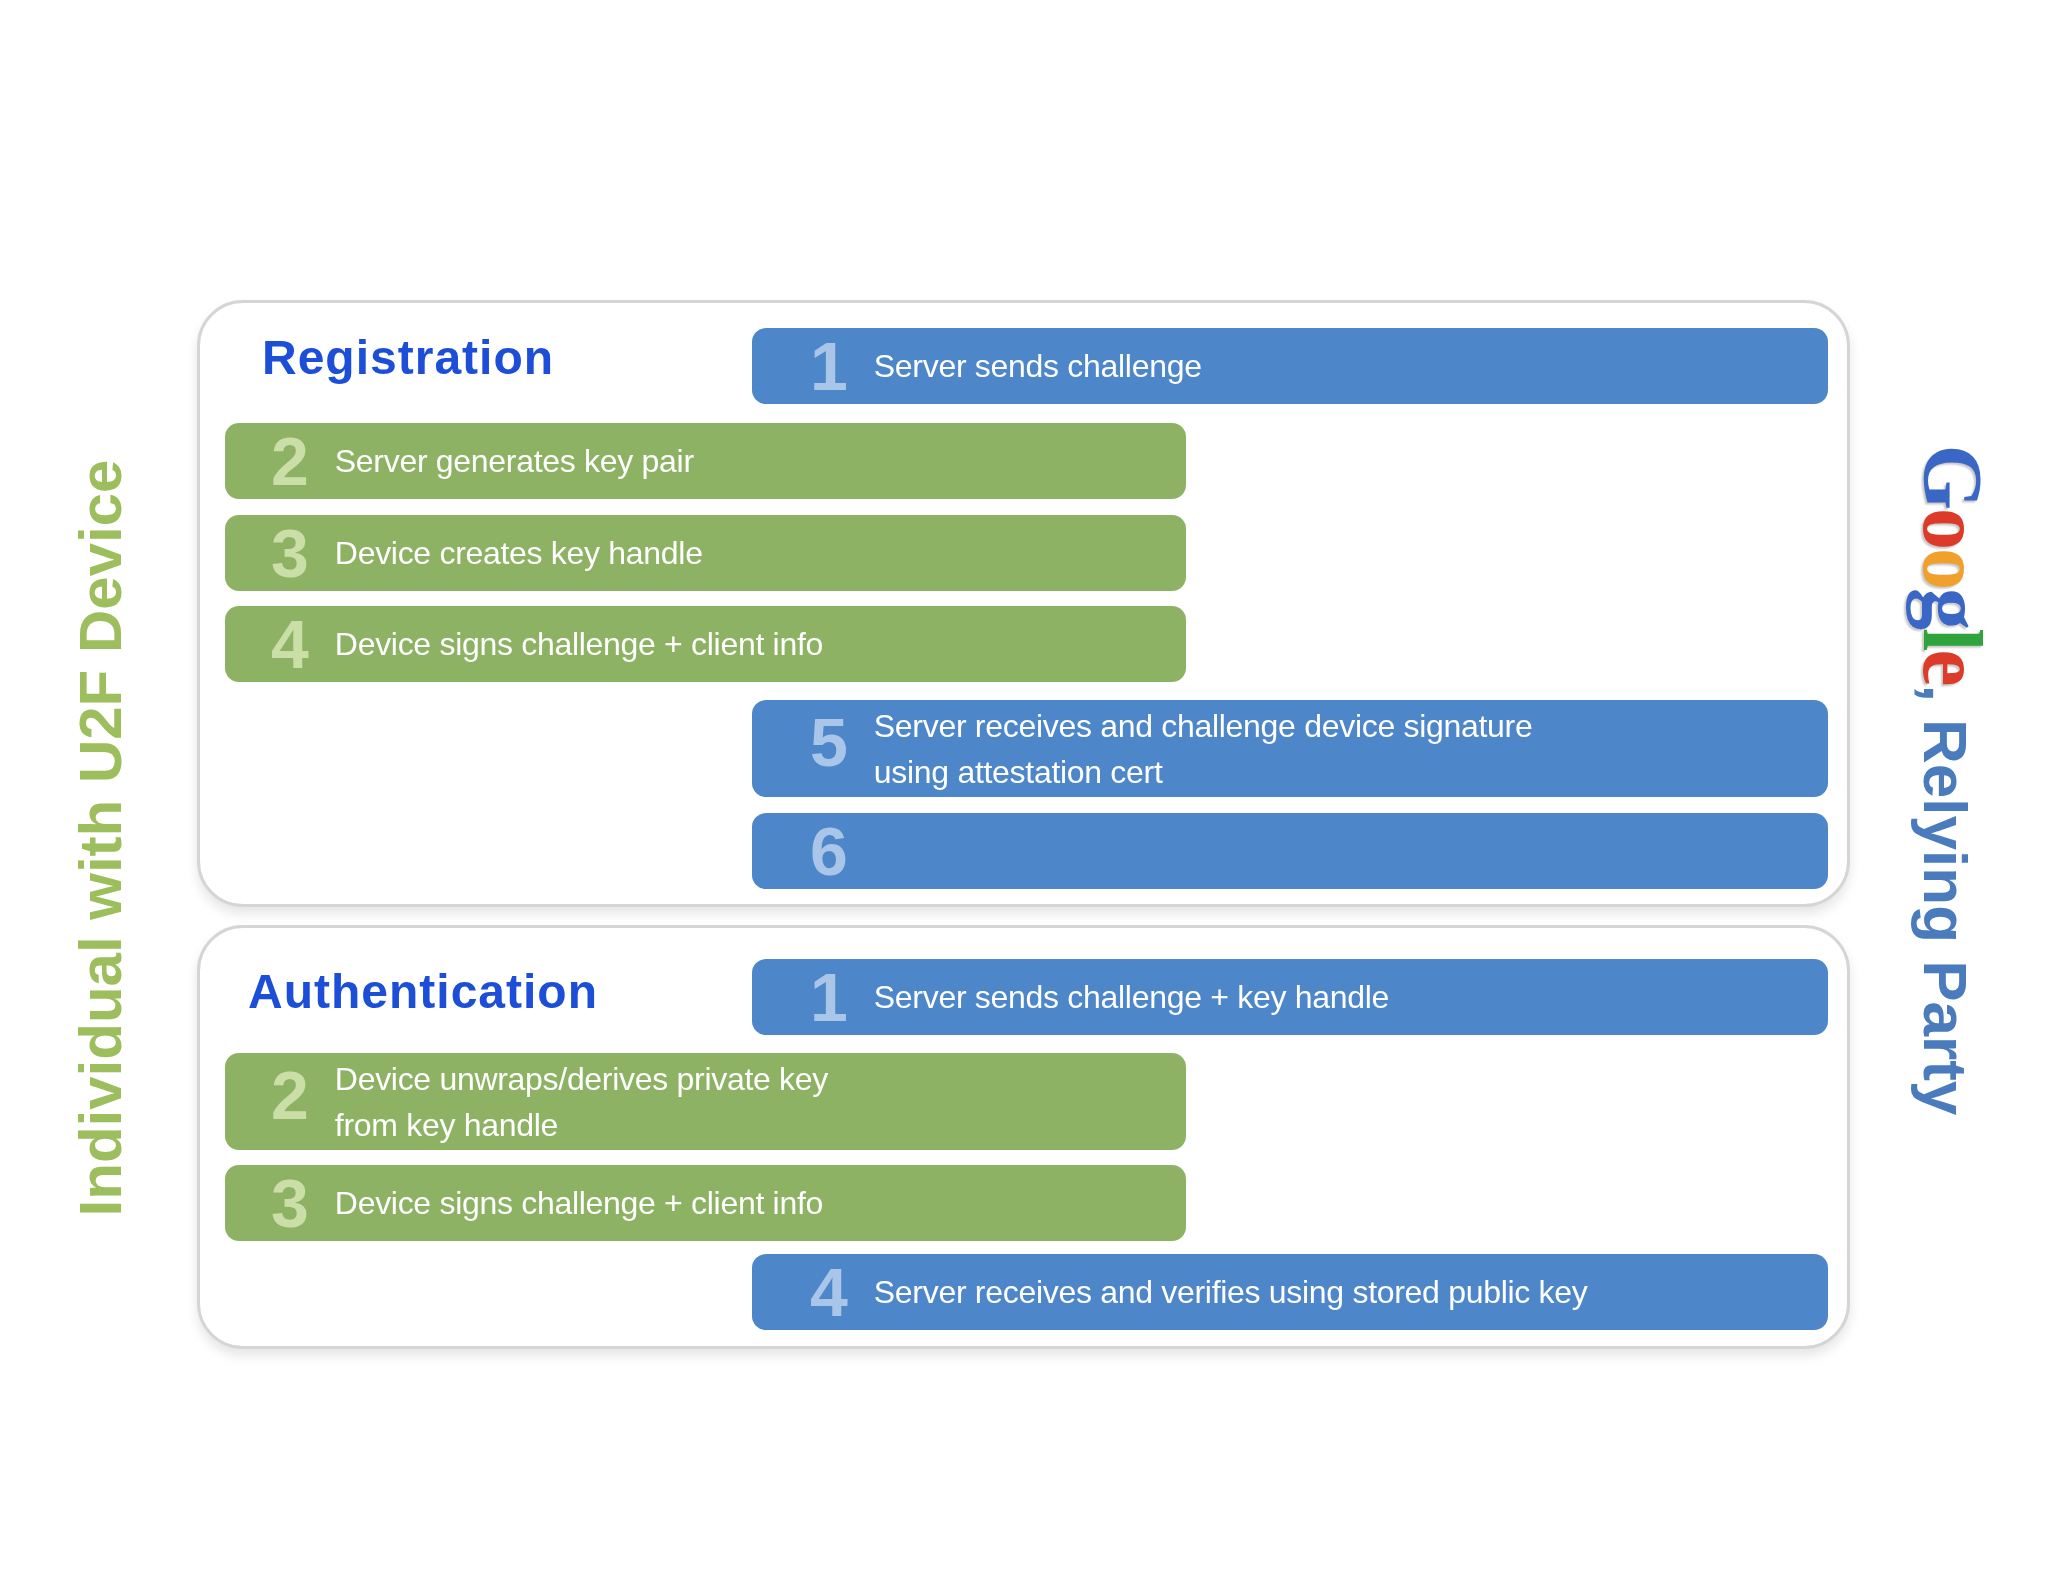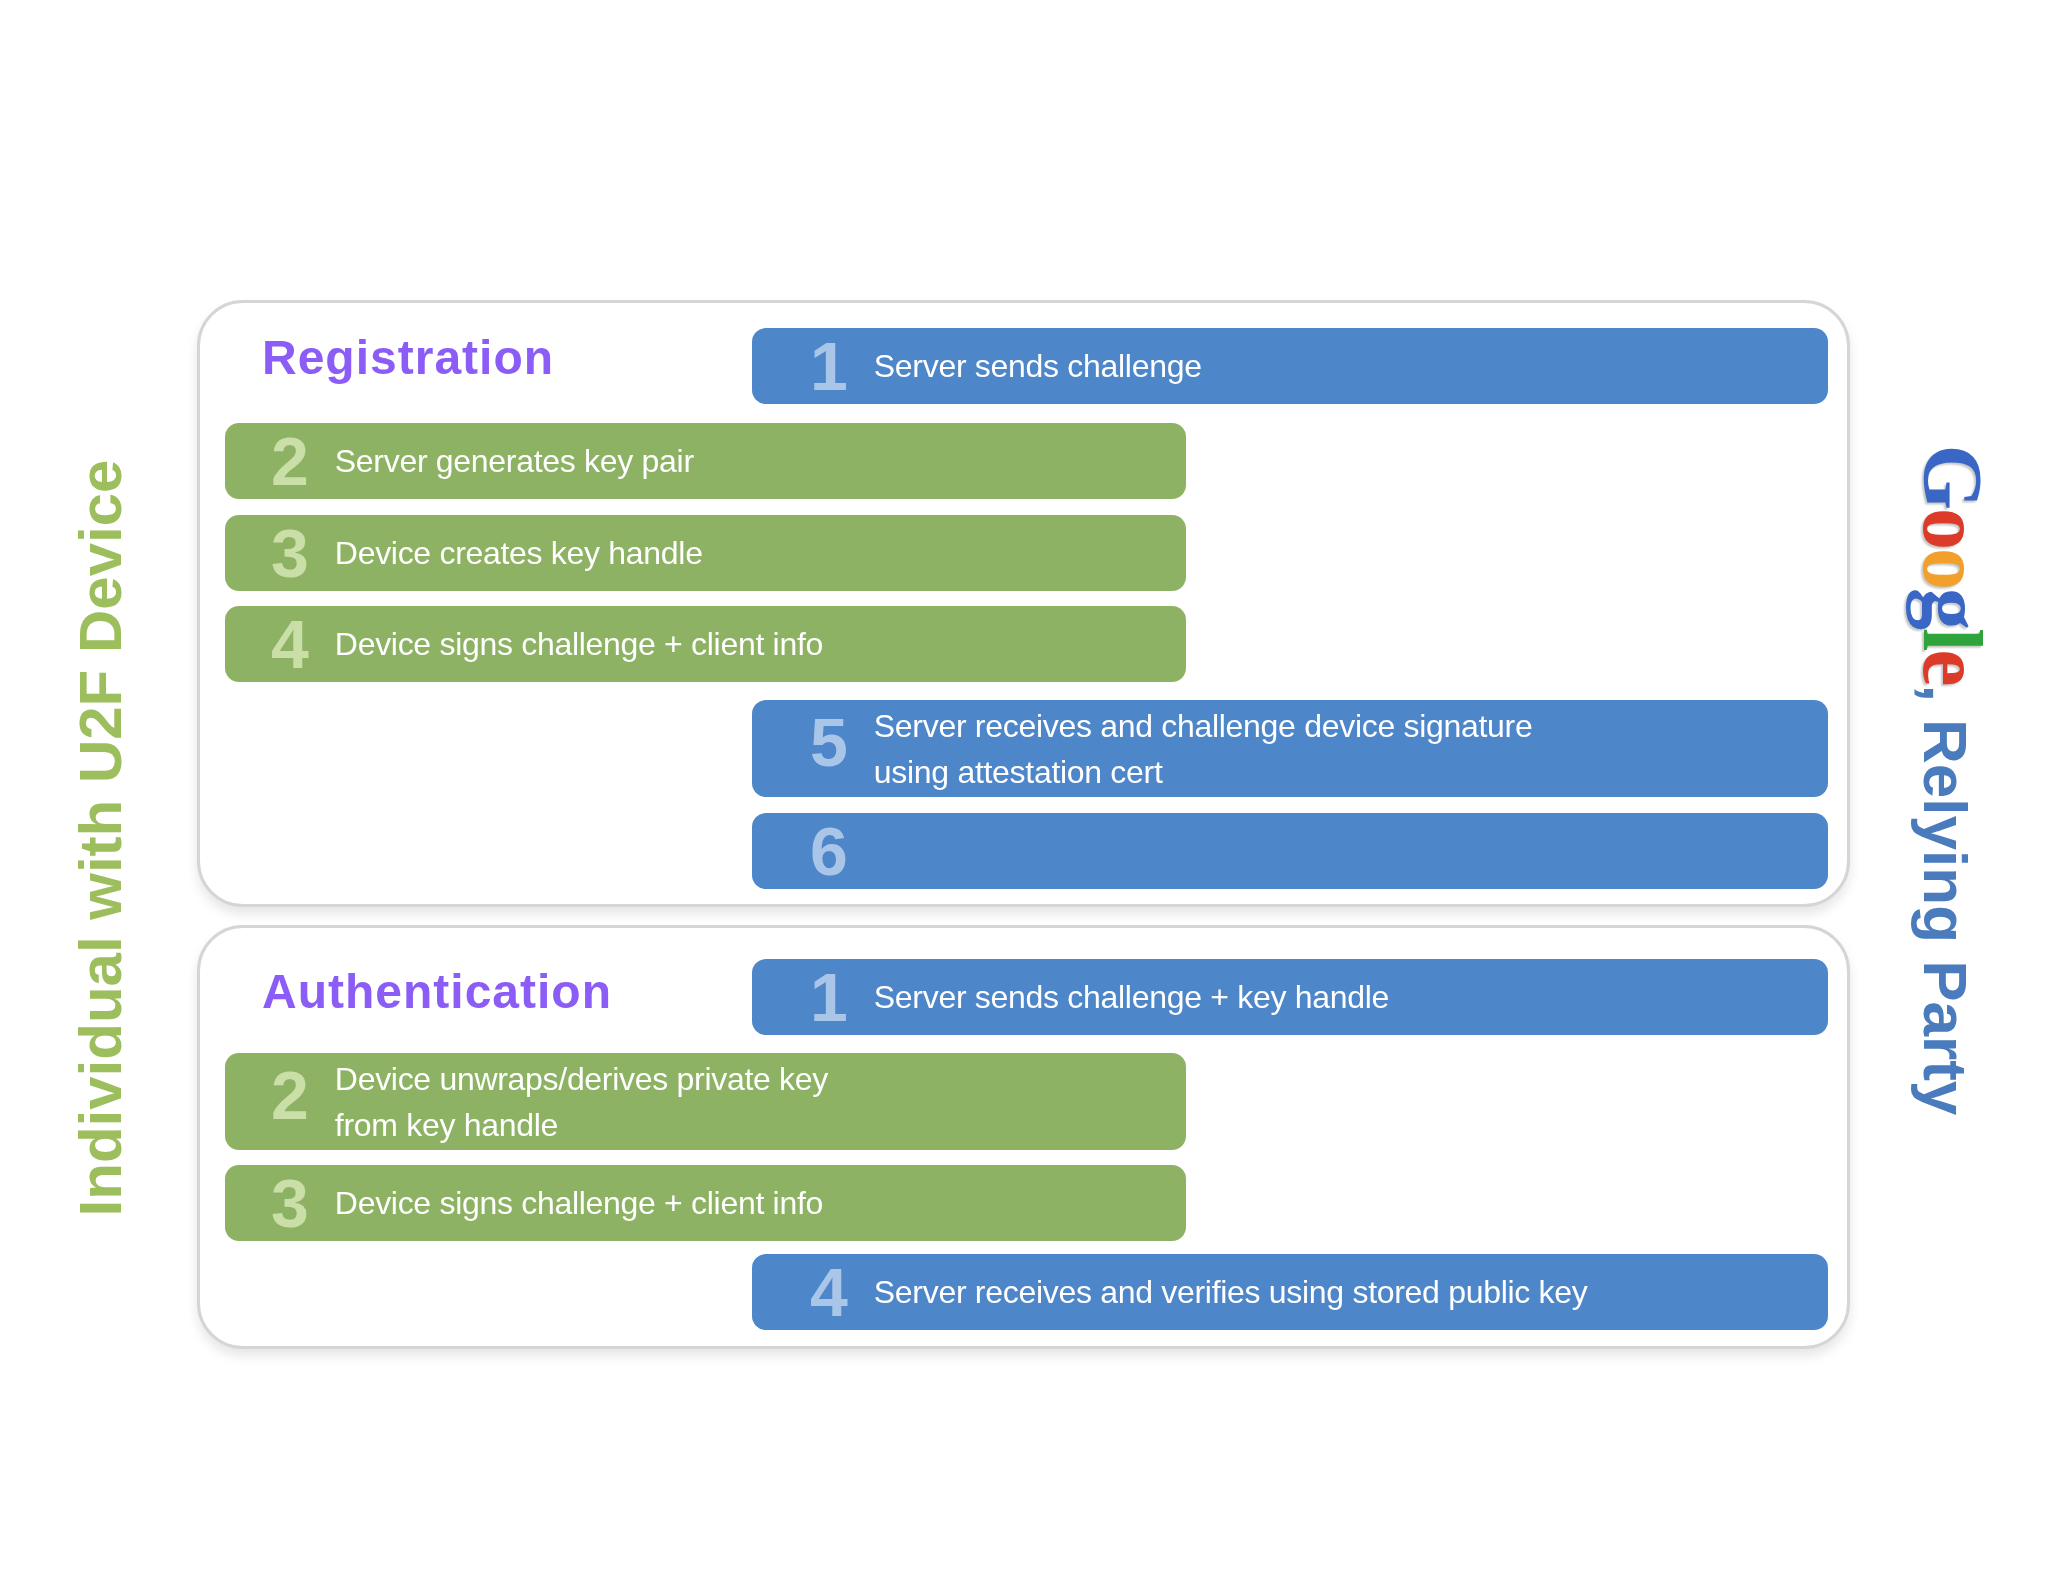--- a/index.html
+++ b/index.html
@@ -28,25 +28,25 @@
 
   
   .panel {
     position:absolute; left:197px; width:1653px; background:#ffffff;
     border:3px solid #D5D5D5; border-radius:46px; box-sizing:border-box;
     box-shadow:0 7px 12px rgba(0,0,0,0.10);
   }
   .panel-reg  { top:300px; height:607px; }
   .panel-auth { top:925px; height:424px; }
   .panel-title {
-    position:absolute; font-size:48px; font-weight:bold; color:#8b5cf6;
+    position:absolute; font-size:48px; font-weight:bold; color:#1d4ed8;
     letter-spacing:1px; white-space:nowrap;
   }
   .title-reg  { left:262px; top:330px; }
-  .title-auth { left:262px; top:964px; }
+  .title-auth { left:248px; top:964px; }
 
   
   .bar {
     position:absolute; display:flex; align-items:center; box-sizing:border-box;
     border-radius:14px; color:#ffffff;
   }
   .bar .num {
     font-size:68px; font-weight:bold; line-height:1; flex:0 0 auto;
   }
   .bar .txt {

